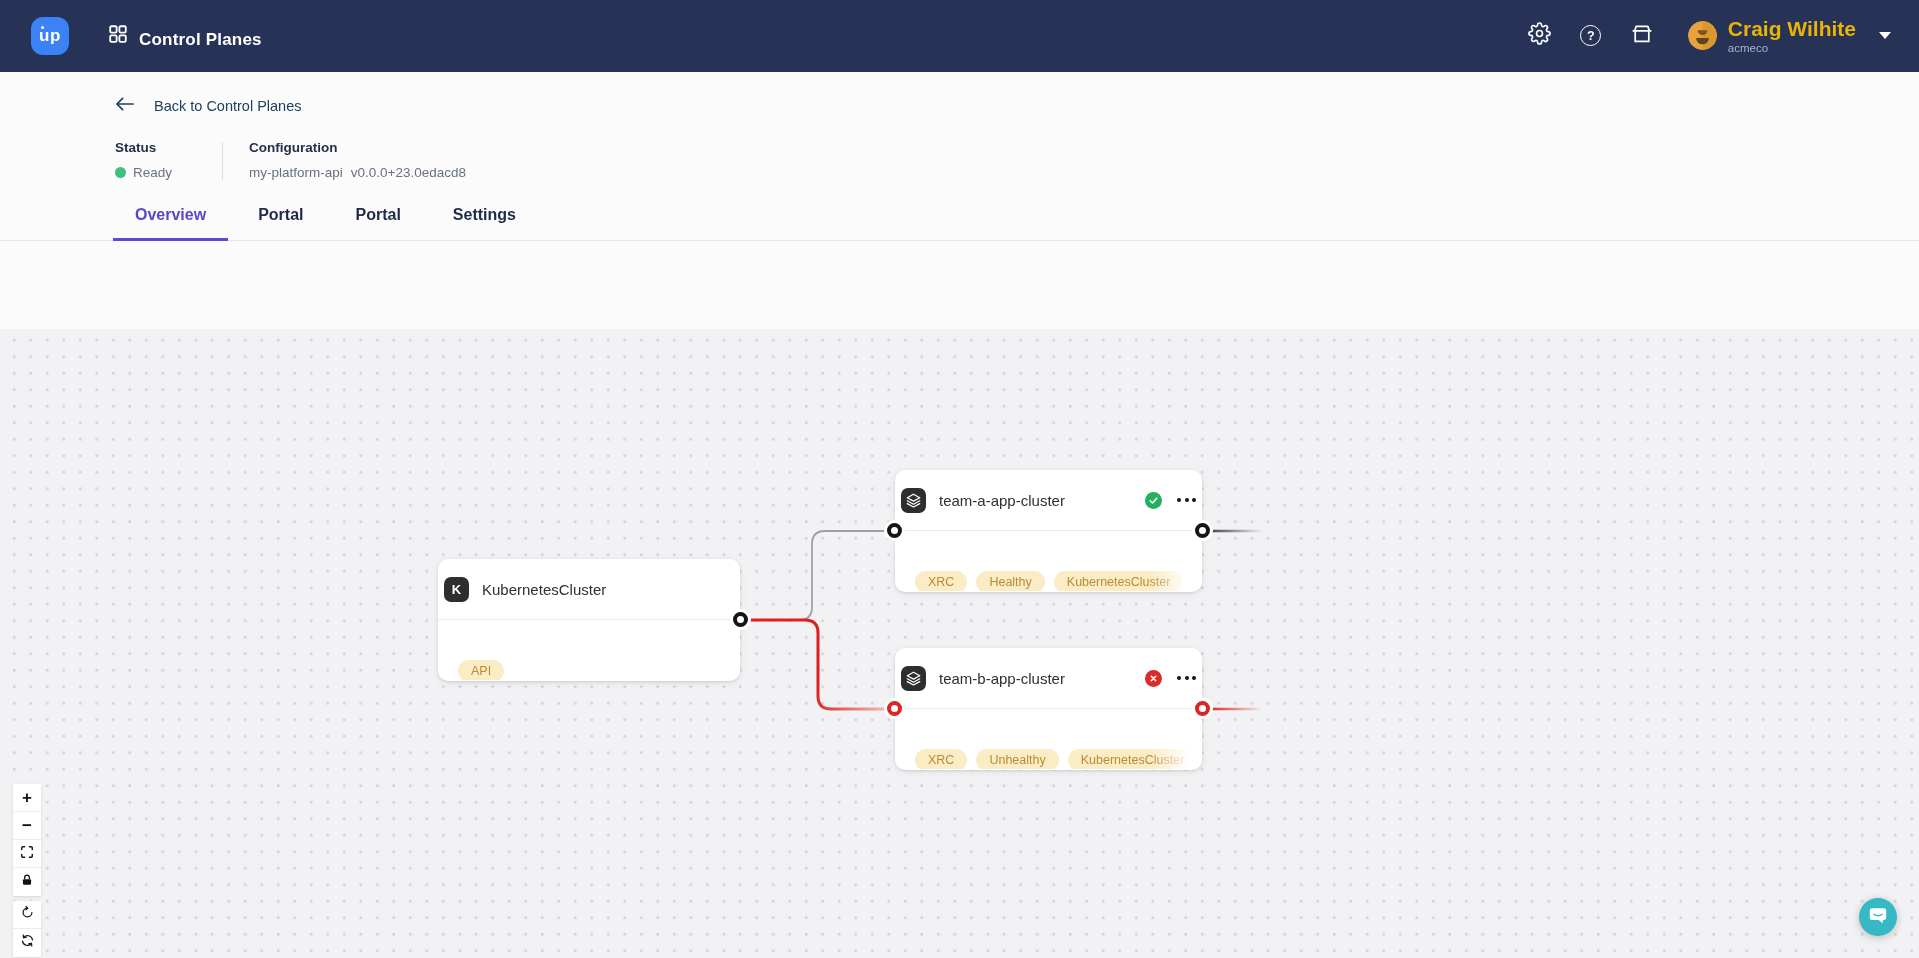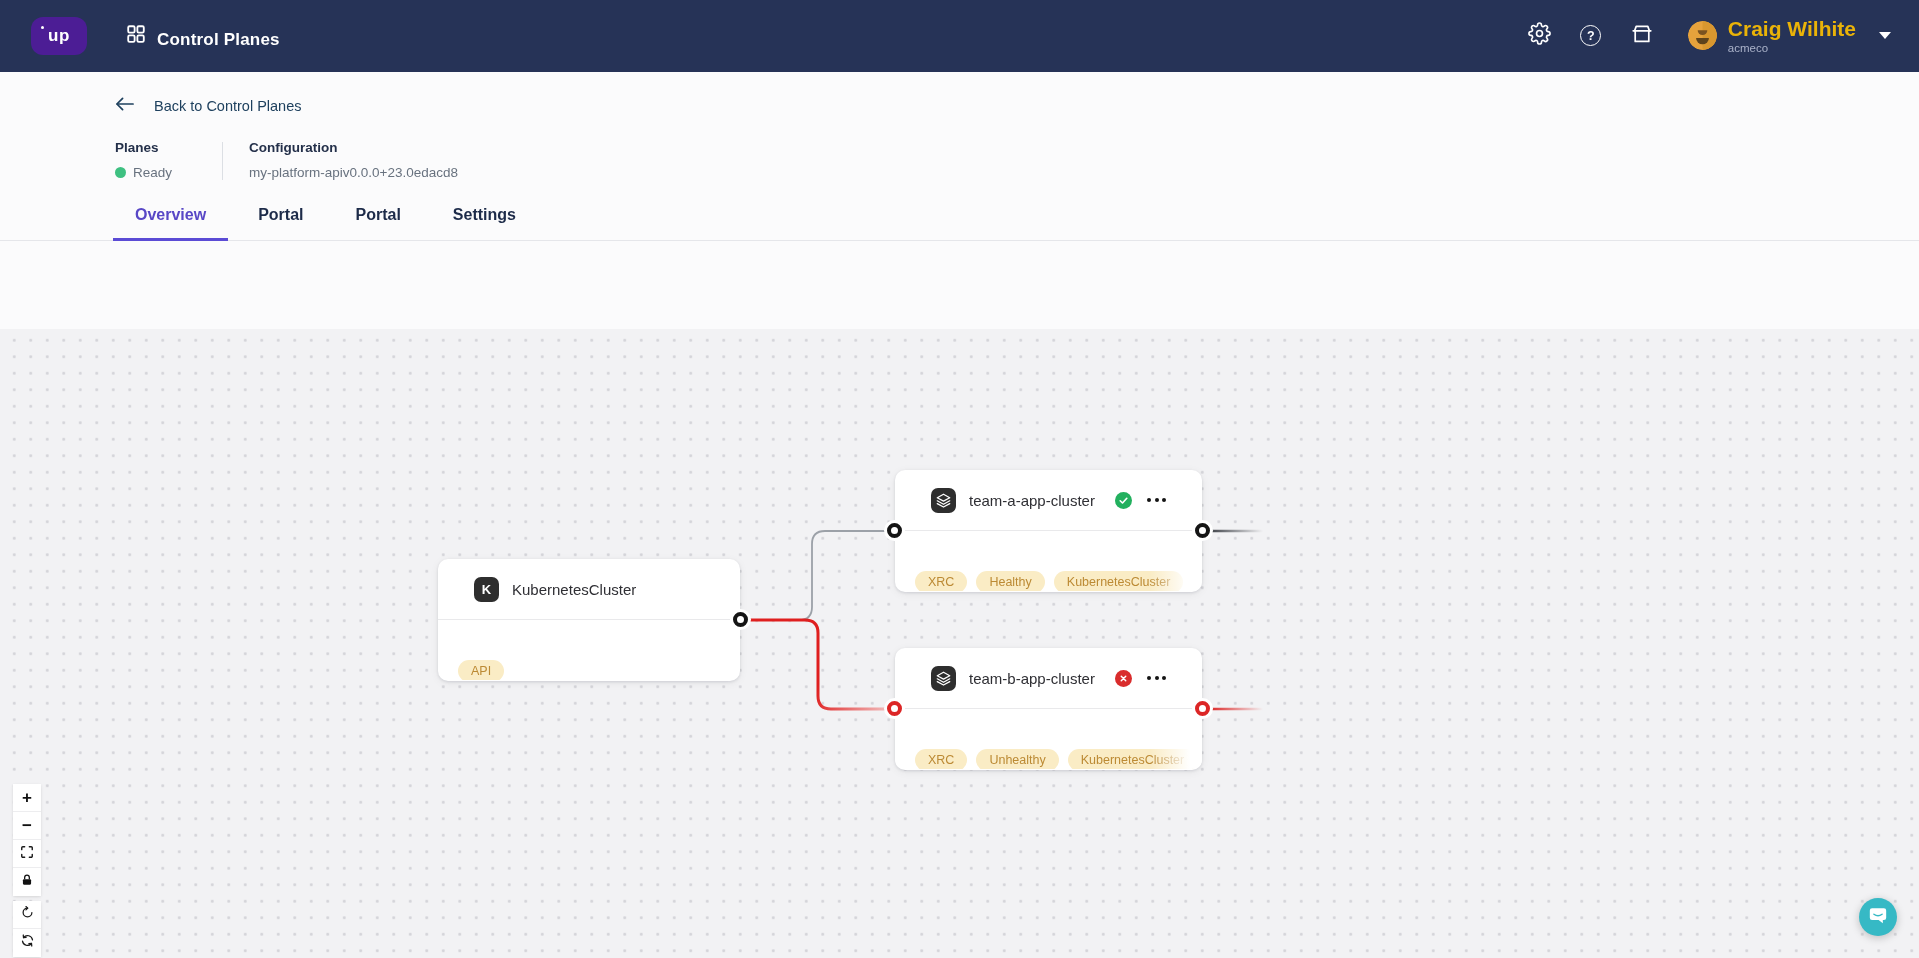--- a/index.html
+++ b/index.html
@@ -1,21 +1,21 @@
 <!DOCTYPE html>
 <html><head>
 <meta charset="utf-8">
 <style>
   * { margin:0; padding:0; box-sizing:border-box; }
   html,body { width:1919px; height:958px; overflow:hidden; }
   body { font-family:"Liberation Sans", sans-serif; background:#fbfbfc; position:relative; }
 
   
   .topbar { height:72px; background:#263357; display:flex; align-items:center; padding-left:31px; position:relative; }
-  .logo { width:56px; height:38px; border-radius:12px; background:#4c1d95; color:#fff; display:flex; align-items:center; justify-content:center; font-weight:bold; font-size:17px; letter-spacing:.5px; position:relative; cursor:pointer; }
+  .logo { width:38px; height:38px; border-radius:12px; background:#3b82f6; color:#fff; display:flex; align-items:center; justify-content:center; font-weight:bold; font-size:17px; letter-spacing:.5px; position:relative; cursor:pointer; }
   .logo .logo-dot { position:absolute; top:9px; left:10px; width:3px; height:3px; border-radius:50%; background:#fff; }
   .app-heading { display:flex; align-items:center; gap:10px; margin-left:38px; }
   .app-title { color:#fff; font-size:17px; font-weight:bold; letter-spacing:.2px;margin-top:8px; }
   .topbar-right { margin-left:auto; display:flex; align-items:center; gap:25px; padding-right:28px; }
   .icon-btn { width:26px; height:26px; display:flex; align-items:center; justify-content:center; cursor:pointer; }
   .help-circle { width:21px; height:21px; border:1.8px solid #fff; border-radius:50%; color:#fff; font-size:12.5px; font-weight:bold; display:flex; align-items:center; justify-content:center; }
   .user-menu { display:flex; align-items:center; gap:11px; margin-left:8px; cursor:pointer; }
   .avatar { width:29px; height:29px; border-radius:50%; overflow:hidden; flex:0 0 auto; }
   .user-text { line-height:1.15; }
   .user-name { color:#eab308; font-size:21px; font-weight:bold; }
@@ -25,37 +25,37 @@
   
   .page-head { background:#fbfbfc; }
   .back-link { display:inline-flex; align-items:center; gap:20px; margin:24px 0 3px 115px; color:#1e405e; font-size:14.5px; cursor:pointer; }
   .page-title { margin:10px 0 0 114px; color:#1c3d5c; font-size:26px; font-weight:800; letter-spacing:-.2px; }
   .meta-row { display:flex; margin:22px 0 0 115px; }
   .meta-label { font-size:13.5px; font-weight:bold; color:#24304a; }
   .meta-value-row { display:flex; align-items:center; gap:7px; margin-top:10px; }
   .status-dot { width:11px; height:11px; border-radius:50%; background:#3ec081; }
   .meta-value { font-size:13.5px; color:#68727f; }
   .meta-divider { width:1px; background:#dcdfe4; margin:2px 26px 0 50px; }
-  .config-values { display:flex; gap:0; margin-top:10px; }
+  .config-values { display:flex; gap:8px; margin-top:10px; }
 
   
   .tabs { display:flex; gap:8px; padding-left:113px; margin-top:26px; border-bottom:1px solid #e5e6ea; }
   .tab { padding:0 22px 14px; font-size:16px; font-weight:bold; color:#1d2b49; cursor:pointer; border-bottom:3px solid transparent; margin-bottom:-1px; }
   .tab.active { color:#5847c6; border-bottom-color:#5b4bd5; }
 
   
   .canvas { position:absolute; left:0; top:329px; width:1919px; height:629px; background:#f2f2f4;
     background-image:radial-gradient(circle, #d4d4d9 1.3px, transparent 1.5px);
     background-size:16.5px 16.5px; background-position:6px 3px; }
   .edges-layer { position:absolute; left:0; top:0; z-index:1; }
 
   .node { position:absolute; width:302px; height:122px; background:#fff; border-radius:10px; z-index:2;
     box-shadow:0 1px 3px rgba(16,24,40,.12), 0 2px 10px rgba(16,24,40,.06); cursor:pointer; }
   .node.wide { width:307px; }
-  .node-head { height:61px; display:flex; align-items:center; padding:0 36px; border-bottom:1px solid #e9e9eb;text-align:center; }
+  .node-head { height:61px; display:flex; align-items:center; padding:0 6px; border-bottom:1px solid #e9e9eb;text-align:center; }
   .node-badge { width:25px; height:25px; border-radius:7px; background:#2e2e2e; color:#fff; display:flex; align-items:center; justify-content:center; font-size:13px; font-weight:bold; flex:0 0 auto; }
   .node-label { margin-left:13px; font-size:15px; color:#2f2f34; white-space:nowrap; }
   .node-right { margin-left:auto; display:flex; align-items:center; gap:15px; }
   .status-circle { width:17px; height:17px; border-radius:50%; display:flex; align-items:center; justify-content:center; }
   .status-circle.ok { background:#22b05e; }
   .status-circle.bad { background:#d92c2c; }
   .dots-menu { display:flex; gap:3.5px; cursor:pointer; padding:4px 0; }
   .dots-menu i { width:4px; height:4px; border-radius:50%; background:#141414; }
   .node-body { position:relative; height:60px; display:flex; align-items:center; padding:0 0 0 20px; overflow:hidden; border-radius:0 0 10px 10px; }
   .pills { display:flex; gap:9px; white-space:nowrap;margin-top:42px; }
@@ -140,21 +140,21 @@
       <svg width="19" height="16" viewBox="0 0 20 16" fill="none" stroke="#1e405e" stroke-width="1.8" stroke-linecap="round" stroke-linejoin="round">
         <path d="M8 2 2 8l6 6"></path>
           <path d="M2.5 8H19"></path>
       </svg>
     </span>
     <span>Back to Control Planes</span>
   </div>
 
   <div class="meta-row">
     <div>
-      <div class="meta-label">Planes</div>
+      <div class="meta-label">Status</div>
       <div class="meta-value-row">
         <span class="status-dot"></span>
         <span class="meta-value">Ready</span>
       </div>
     </div>
     <div class="meta-divider"></div>
     <div>
       <div class="meta-label">Configuration</div>
       <div class="config-values">
         <span class="meta-value">my-platform-api</span>

